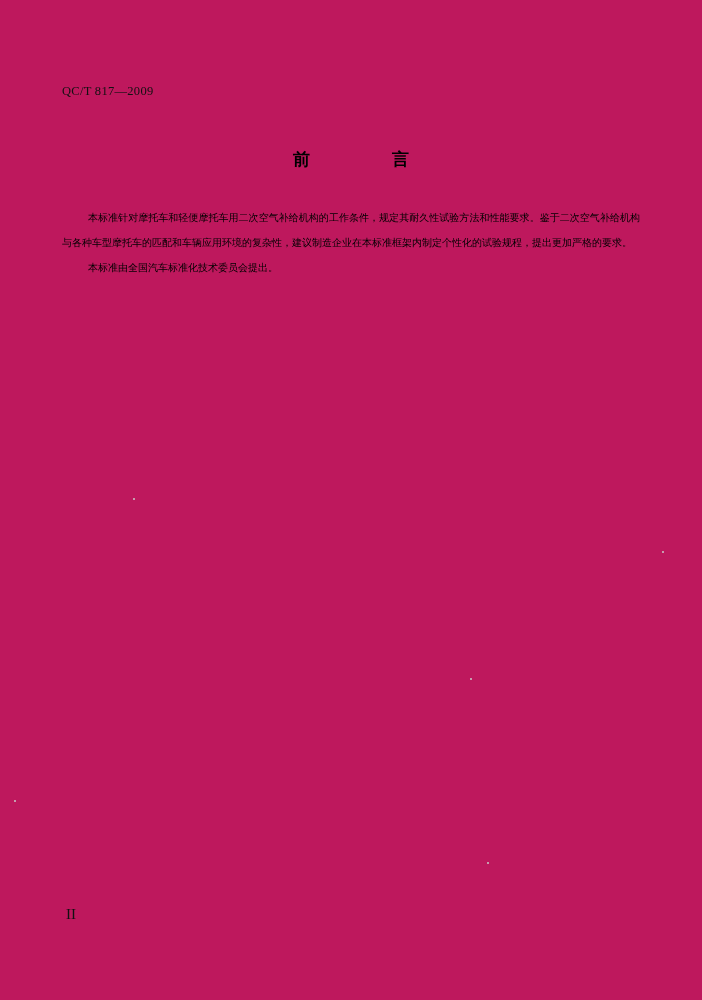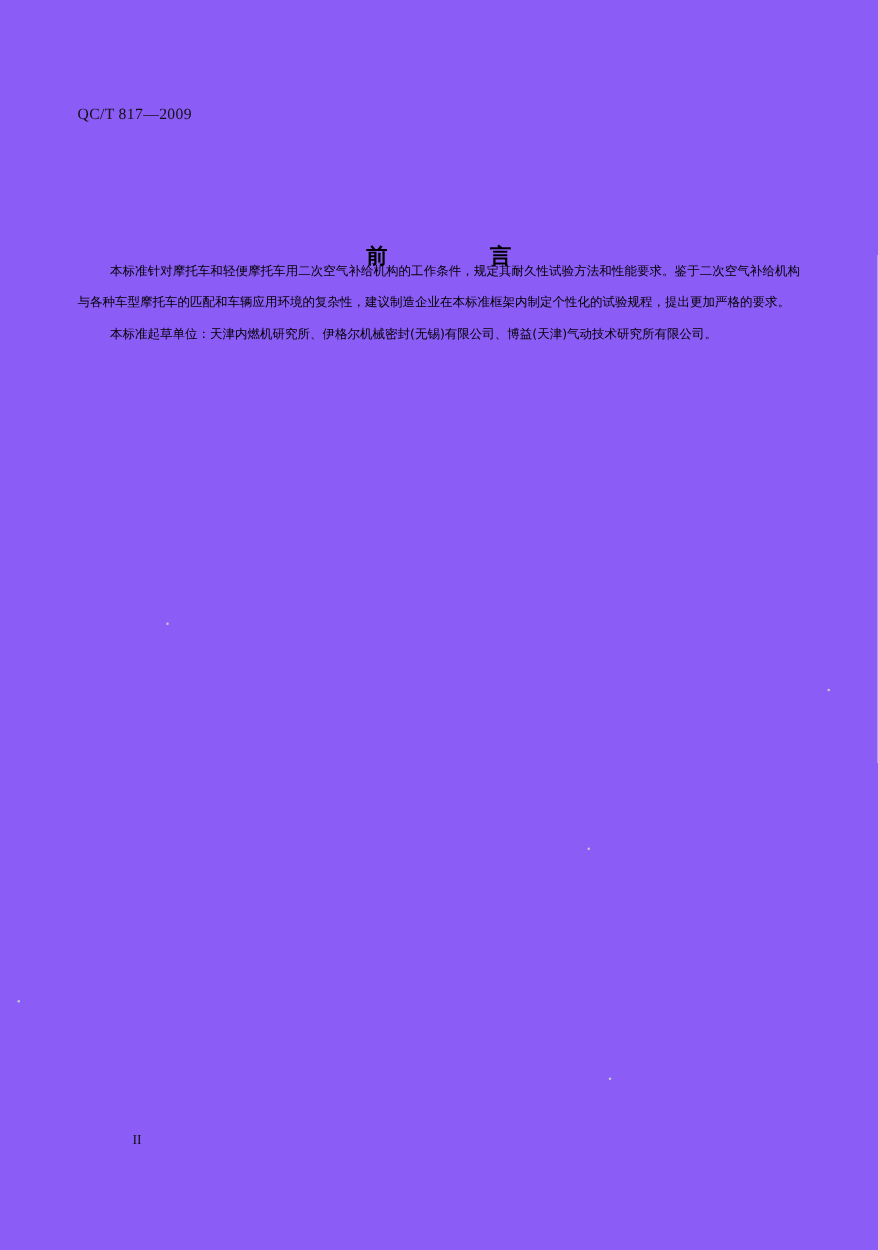--- a/index.html
+++ b/index.html
@@ -11,21 +11,21 @@
     width: 702px;
     height: 1000px;
     position: relative;
     font-family: "DejaVu Sans", "Liberation Sans", sans-serif;
     color: #000000;
     overflow: hidden;
   }
   .page {
     position: absolute;
     inset: 0;
-    background: #8b5cf6;
+    background: #be185d;
   }
   .header-code {
     position: absolute;
     left: 62px;
     top: 84px;
     font-family: "Liberation Serif", "DejaVu Serif", serif;
     font-size: 12.5px;
     letter-spacing: 0.3px;
     color: #111;
     white-space: nowrap;
@@ -35,21 +35,20 @@
     left: 0;
     right: 0;
     top: 148px;
     text-align: center;
     font-family: "DejaVu Sans", sans-serif;
     font-size: 17px;
     font-weight: bold;
     letter-spacing: 16px;
     text-indent: 16px;
     color: #000;
-    margin-top: 45px;
   }
   .body-block {
     position: absolute;
     left: 62px;
     top: 205px;
     width: 578px;
   }
   .para {
     font-family: "DejaVu Sans", sans-serif;
     font-size: 10px;
@@ -60,23 +59,22 @@
     margin: 0;
   }
   .para.indent {
     text-indent: 26px;
   }
   .page-number {
     position: absolute;
     left: 66px;
     top: 906px;
     font-family: "Liberation Serif", "DejaVu Serif", serif;
-    font-size: 11px;
+    font-size: 15px;
     color: #111;
-    margin-left: 40px;
   }
   
   .speck {
     position: absolute;
     width: 2px;
     height: 2px;
     background: #c9c9c9;
     border-radius: 50%;
   }
 </style>
@@ -84,21 +82,21 @@
 <body>
 
 <div class="page">
 
   <div class="header-code">QC/T 817—2009</div>
 
   <div class="doc-title">前　　言</div>
 
   <div class="body-block">
     <p class="para indent">本标准针对摩托车和轻便摩托车用二次空气补给机构的工作条件，规定其耐久性试验方法和性能要求。鉴于二次空气补给机构与各种车型摩托车的匹配和车辆应用环境的复杂性，建议制造企业在本标准框架内制定个性化的试验规程，提出更加严格的要求。</p>
-    <p class="para indent">本标准起草单位：天津内燃机研究所、伊格尔机械密封(无锡)有限公司、博益(天津)气动技术研究所有限公司。</p>
+    <p class="para indent">本标准由全国汽车标准化技术委员会提出。</p>
   </div>
 
   <div class="page-number">II</div>
 
   <span class="speck" style="left:14px;top:800px;"></span>
   <span class="speck" style="left:470px;top:678px;"></span>
   <span class="speck" style="left:487px;top:862px;"></span>
   <span class="speck" style="left:662px;top:551px;"></span>
   <span class="speck" style="left:133px;top:498px;"></span>
 

